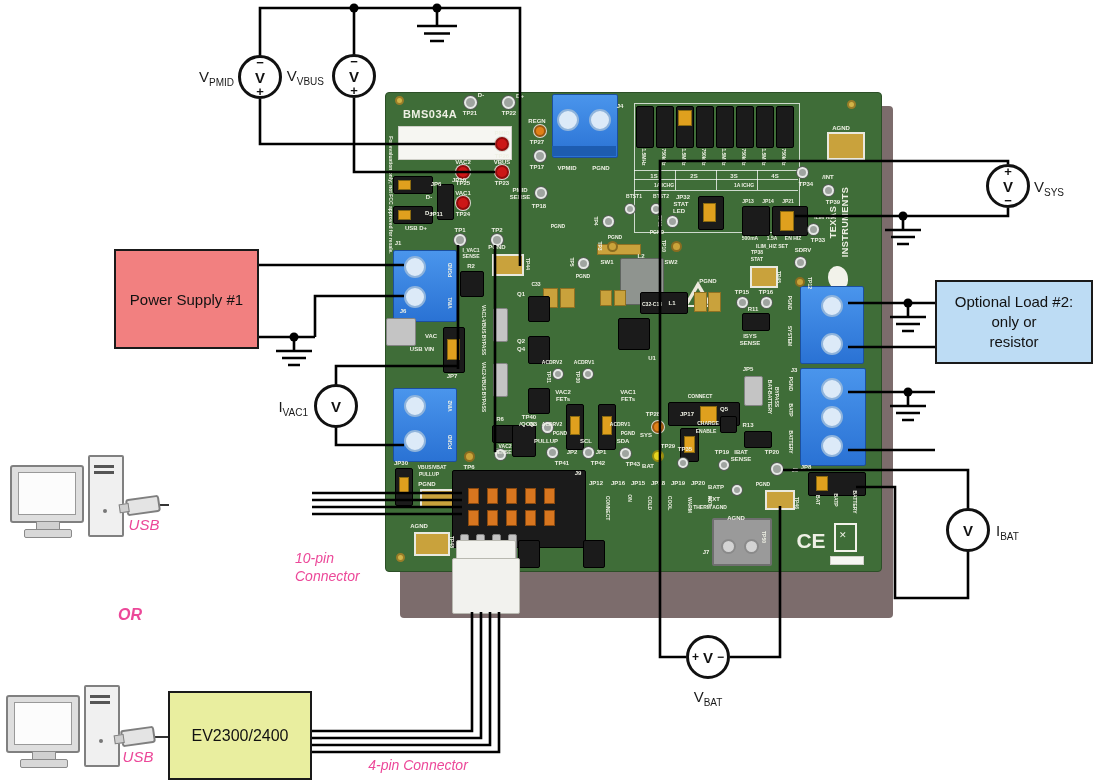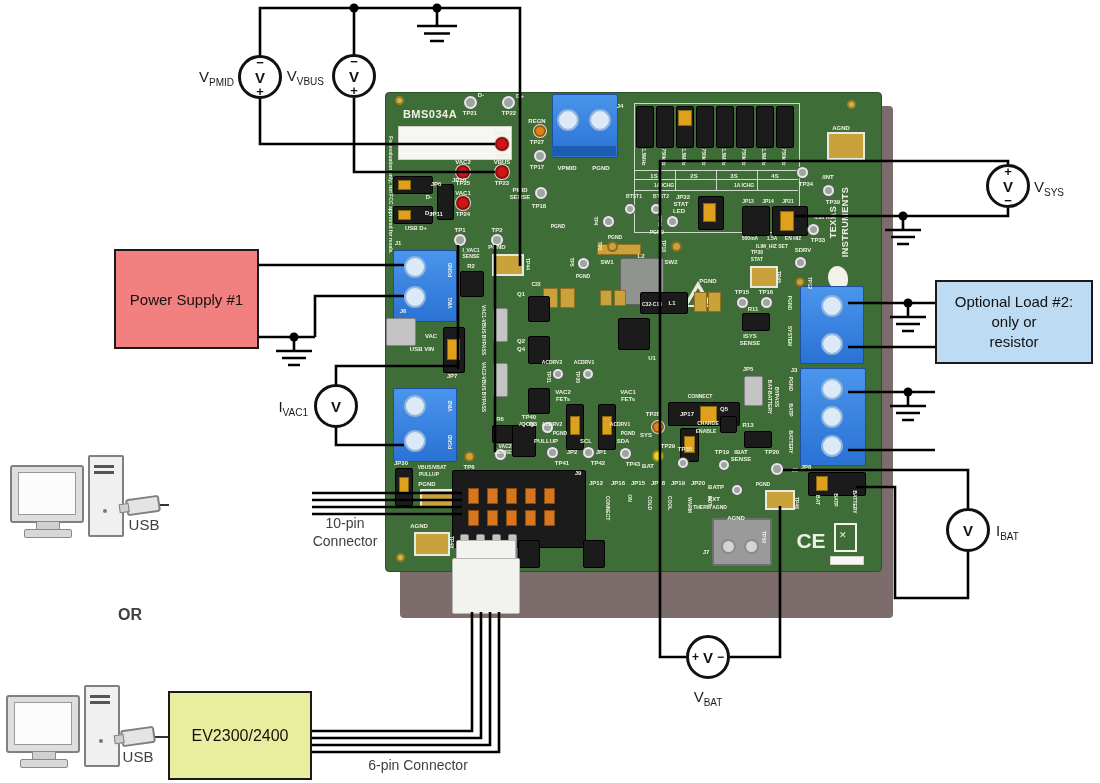--- a/index.html
+++ b/index.html
@@ -55,21 +55,21 @@
   .mlabel sub{font-size:10px;}
   
   .extbox{position:absolute;border:2px solid #1a1a1a;display:flex;align-items:center;justify-content:center;
           text-align:center;color:#111;z-index:6;box-sizing:border-box;}
   #box-ps{left:114px;top:249px;width:145px;height:100px;background:#f28080;font-size:15px;}
   #box-load2{left:935px;top:280px;width:158px;height:84px;background:#bddcf4;font-size:15px;line-height:1.35;}
   #box-load1{left:935px;top:379px;width:158px;height:80px;background:#bddcf4;font-size:15px;line-height:1.35;}
   #box-usb2any{left:168px;top:462px;width:144px;height:88px;background:#e9ee9f;font-size:17px;}
   #box-ev{left:168px;top:691px;width:144px;height:89px;background:#e9ee9f;font-size:16px;}
   
-  .plabel{position:absolute;color:#404040;z-index:6;}
+  .plabel{position:absolute;color:#ec4899;z-index:6;font-style:italic;}
   
   .pc{position:absolute;z-index:6;}
   .pc .mon{position:absolute;left:0;top:10px;width:70px;height:54px;background:#dedede;border:2px solid #808080;border-radius:3px;}
   .pc .scr{position:absolute;left:6px;top:5px;right:6px;bottom:6px;background:#fcfcfc;border:1px solid #999;}
   .pc .neck{position:absolute;left:26px;top:66px;width:22px;height:8px;background:#d0d0d0;border:1px solid #8a8a8a;}
   .pc .base{position:absolute;left:14px;top:74px;width:46px;height:7px;background:#d8d8d8;border:1px solid #8a8a8a;border-radius:2px;}
   .pc .tower{position:absolute;left:78px;top:0;width:32px;height:78px;background:#f0f0f0;border:2px solid #808080;border-radius:2px;}
   .pc .slot{position:absolute;left:4px;width:20px;height:3px;background:#555;}
   .pc .pdot{position:absolute;left:13px;top:52px;width:4px;height:4px;background:#777;border-radius:50%;}
   .usbstick{position:absolute;width:30px;height:13px;background:#e4e4e4;border:2px solid #7f7f7f;border-radius:3px;z-index:6;}
@@ -553,18 +553,18 @@
     <div class="tower">
         <div class="slot" style="top:8px"></div>
         <div class="slot" style="top:14px"></div>
         <div class="pdot"></div>
       </div>
   </div>
   <div class="usbstick" style="left:121px;top:728px;transform:rotate(-8deg)"></div>
   <div class="plabel" style="left:116px;top:748px;width:44px;text-align:center;font-size:15px">USB</div>
 
   <div class="plabel" style="left:118px;top:606px;width:44px;text-align:left;font-size:16px;font-weight:600">OR</div>
-  <div class="plabel" style="left:295px;top:514px;width:100px;text-align:center;font-size:14px;line-height:18px">
+  <div class="plabel" style="left:295px;top:549px;width:100px;font-size:14px;line-height:18px">
     <span>10-pin</span><br><span>Connector</span>
   </div>
-  <div class="plabel" style="left:348px;top:757px;width:140px;text-align:center;font-size:14px">6-pin Connector</div>
+  <div class="plabel" style="left:348px;top:757px;width:140px;text-align:center;font-size:14px">4-pin Connector</div>
 
 </div>
 
 </body></html>

